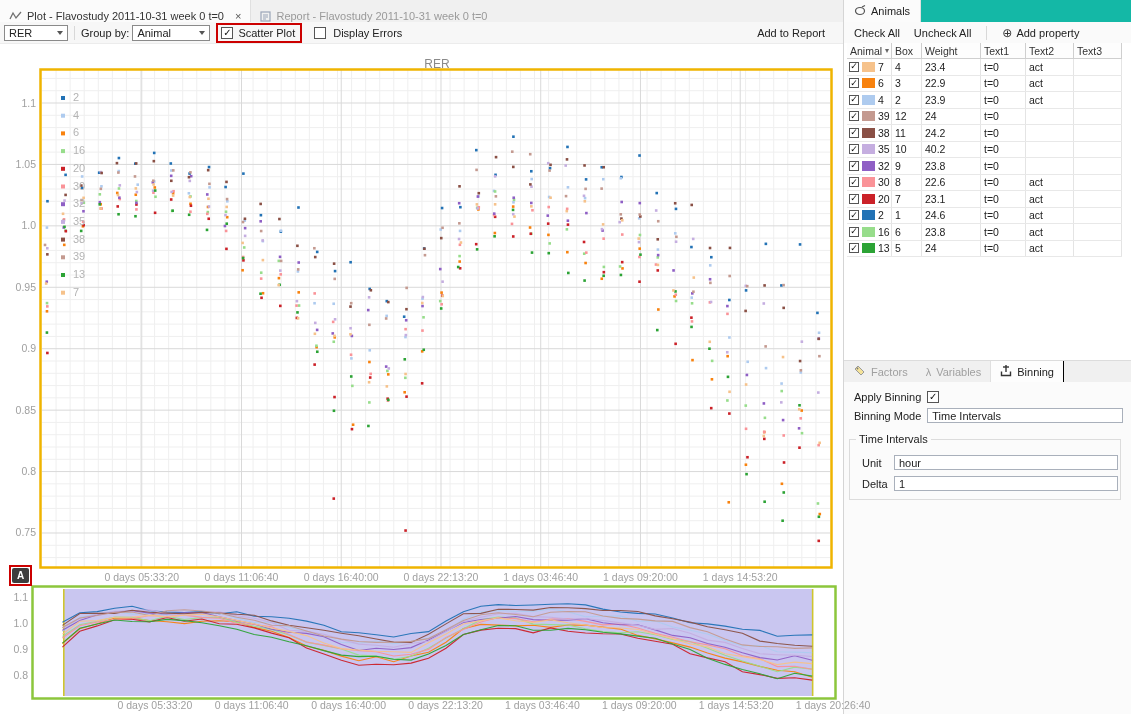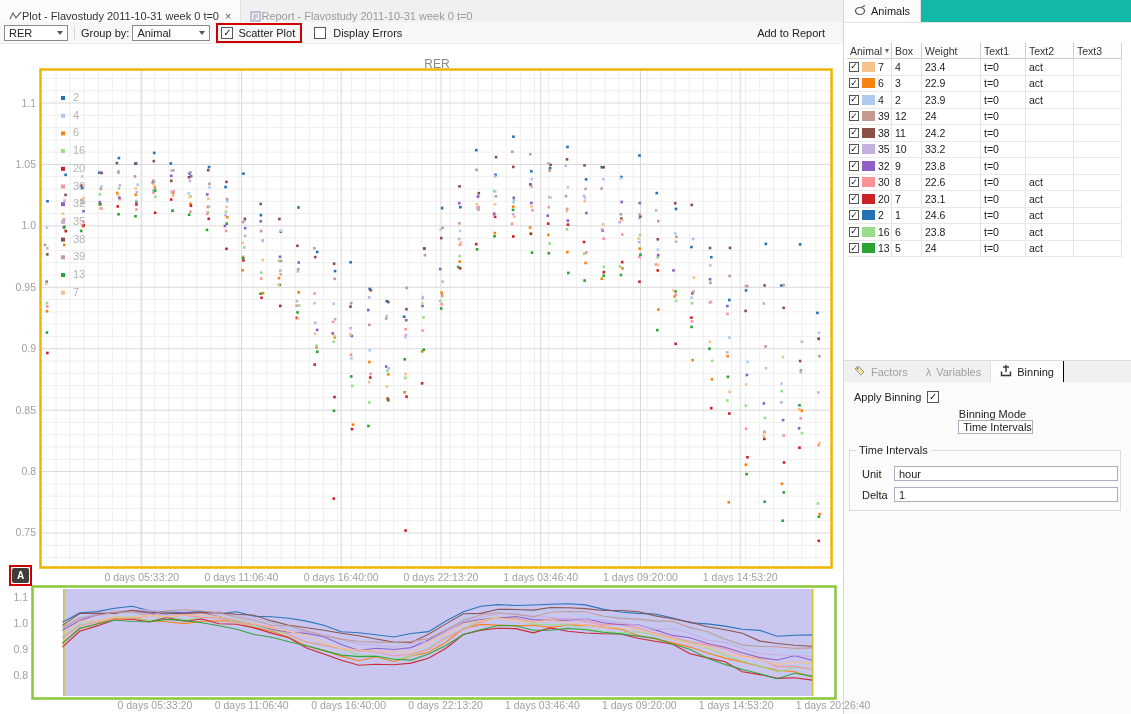--- a/index.html
+++ b/index.html
@@ -7,21 +7,21 @@
     width:1131px;height:714px;position:relative;overflow:hidden;
     background:#ffffff;
     font-family:"Liberation Sans","DejaVu Sans",sans-serif;
     font-size:11px;color:#222;
     -webkit-font-smoothing:antialiased;
   }
   
   .left-area{position:absolute;left:0;top:0;width:843px;height:714px;background:#fff;}
   .tabbar{position:absolute;left:0;top:0;width:843px;height:22px;background:#f0f0f0;
     display:flex;align-items:stretch;border-bottom:1px solid #e3e3e3;}
-  .tab{display:flex;align-items:center;padding:16px 9px;color:#9a9a9a;cursor:default;white-space:nowrap;}
+  .tab{display:flex;align-items:center;gap:5px;padding:16px 9px;color:#9a9a9a;cursor:default;white-space:nowrap;}
   .tab.active{background:#fbfbfb;color:#333;border-right:1px solid #e0e0e0;}
   .tab .close{margin-left:6px;color:#555;font-size:11px;}
   .tabicon svg{display:block;}
   .toolbar{position:absolute;left:0;top:22px;width:843px;height:22px;background:#f7f7f7;
     display:flex;align-items:center;padding:0 4px;box-sizing:border-box;border-bottom:1px solid #ececec;}
   .combo{height:16px;background:#fff;border:1px solid #8a8a8a;display:flex;align-items:center;
     justify-content:space-between;padding:0 4px;box-sizing:border-box;}
   .combo .arrow{width:0;height:0;border-left:3.5px solid transparent;border-right:3.5px solid transparent;
     border-top:4px solid #555;margin-left:6px;}
   .combo.measure{width:64px;}
@@ -847,20 +847,29 @@
       <span>
         <svg width="12" height="11" viewBox="0 0 12 11">
             <ellipse cx="6" cy="6" rx="4.5" ry="3.5" fill="none" stroke="#555" stroke-width="1.2"></ellipse>
             <line x1="8" y1="2" x2="11" y2="0.5" stroke="#555" stroke-width="1.2"></line>
           </svg>
       </span>
       <span>Animals</span>
     </div>
   </div>
 
+  <div class="rp-actions">
+    <span class="linkbtn">Check All</span>
+    <span class="linkbtn">Uncheck All</span>
+    <div class="vsep"></div>
+    <span class="addprop linkbtn">
+      <span class="plus">⊕</span>
+      <span>Add property</span>
+    </span>
+  </div>
 
   <div class="animals-table" id="animals-table">
       <div class="tr head">
         <div>Animal<span class="sort">▾</span></div>
         <div>Box</div>
         <div>Weight</div>
         <div>Text1</div>
         <div>Text2</div>
         <div>Text3</div>
       </div>
@@ -924,21 +933,21 @@
         <div></div>
         <div></div>
       </div>
       <div class="tr">
         <div class="c-animal">
           <span class="cb">✓</span>
           <span class="swatch" style="background: rgb(197, 174, 224);"></span>
           <span>35</span>
         </div>
         <div>10</div>
-        <div>33.2</div>
+        <div>40.2</div>
         <div>t=0</div>
         <div></div>
         <div></div>
       </div>
       <div class="tr">
         <div class="c-animal">
           <span class="cb">✓</span>
           <span class="swatch" style="background: rgb(143, 95, 197);"></span>
           <span>32</span>
         </div>
@@ -1034,21 +1043,21 @@
       </span>
       <span>Binning</span>
     </div>
   </div>
 
   <div class="rp-binning">
     <div class="form-row" style="margin-left:5px;">
       <span class="flabel">Apply Binning</span>
       <span class="cb checked" style="margin-left:6px;">✓</span>
     </div>
-    <div class="form-row" style="margin-left:13px;flex-direction:column;">
+    <div class="form-row" style="margin-left:5px;">
       <span class="flabel">Binning Mode</span>
       <div class="field" style="margin-left:6px;">
         <span>Time Intervals</span>
       </div>
     </div>
     <fieldset class="group">
       <legend>Time Intervals</legend>
       <div class="g-row">
         <span class="flabel">Unit</span>
         <div class="field">

